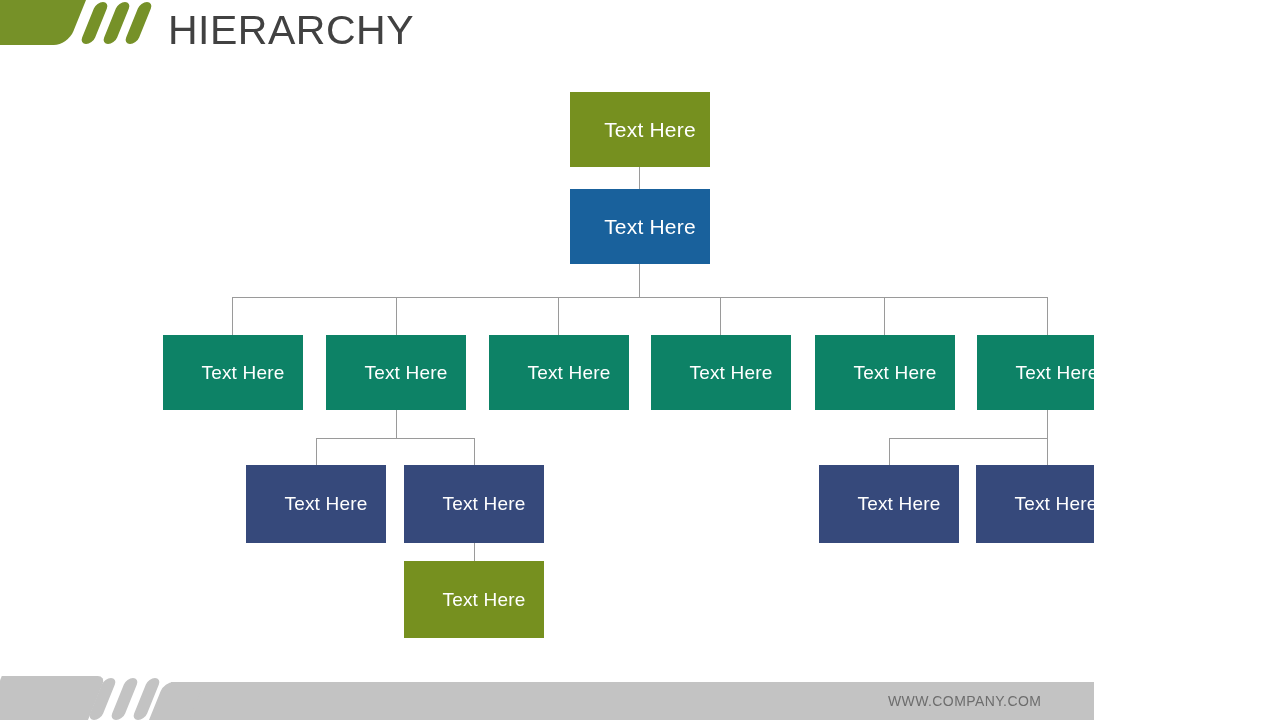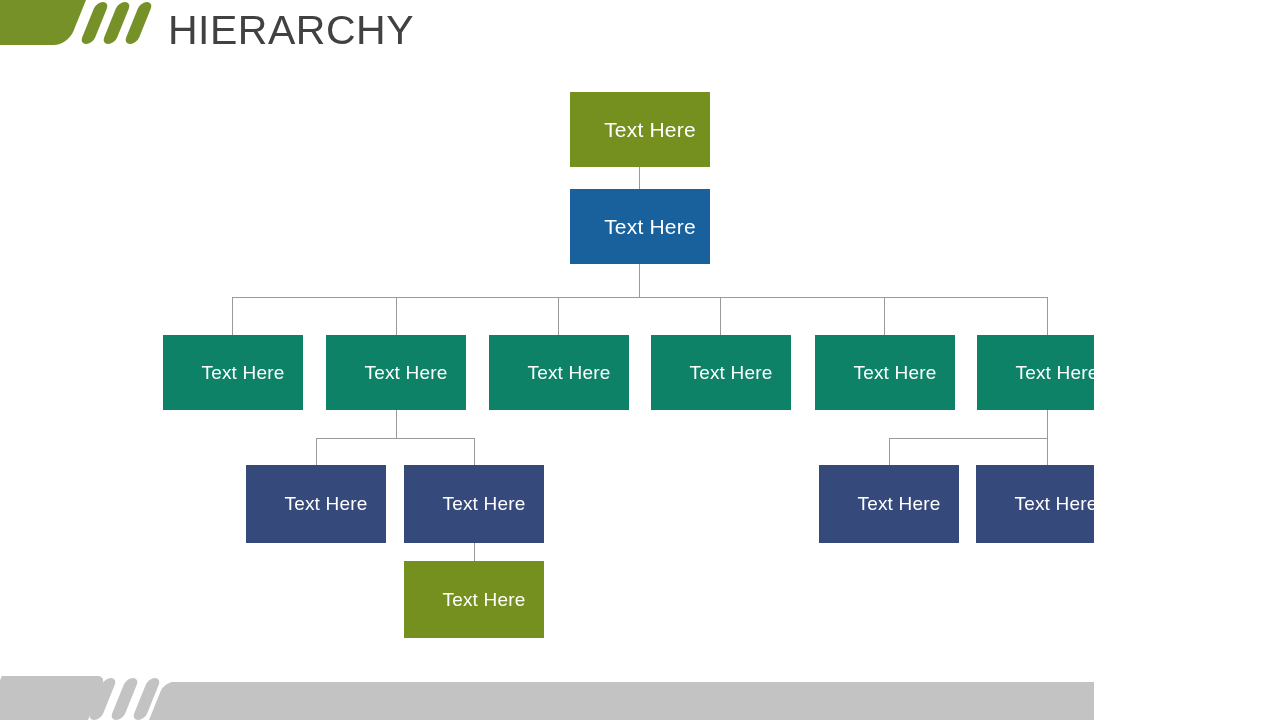--- a/index.html
+++ b/index.html
@@ -253,15 +253,16 @@
   <div class="node olive" style="left:404px; top:561px; width:140px; height:77px;">
     <span>Text Here</span>
   </div>
 
   <div class="ftr-block"></div>
   <div class="ftr-bar f1"></div>
   <div class="ftr-bar f2"></div>
   <div class="ftr-bar f3"></div>
   <div class="ftr-bar-long"></div>
   <div class="ftr-right"></div>
+  <div class="ftr-url">WWW.COMPANY.COM</div>
   <div class="ftr-page">52</div>
 
 </div>
 
 </body></html>

